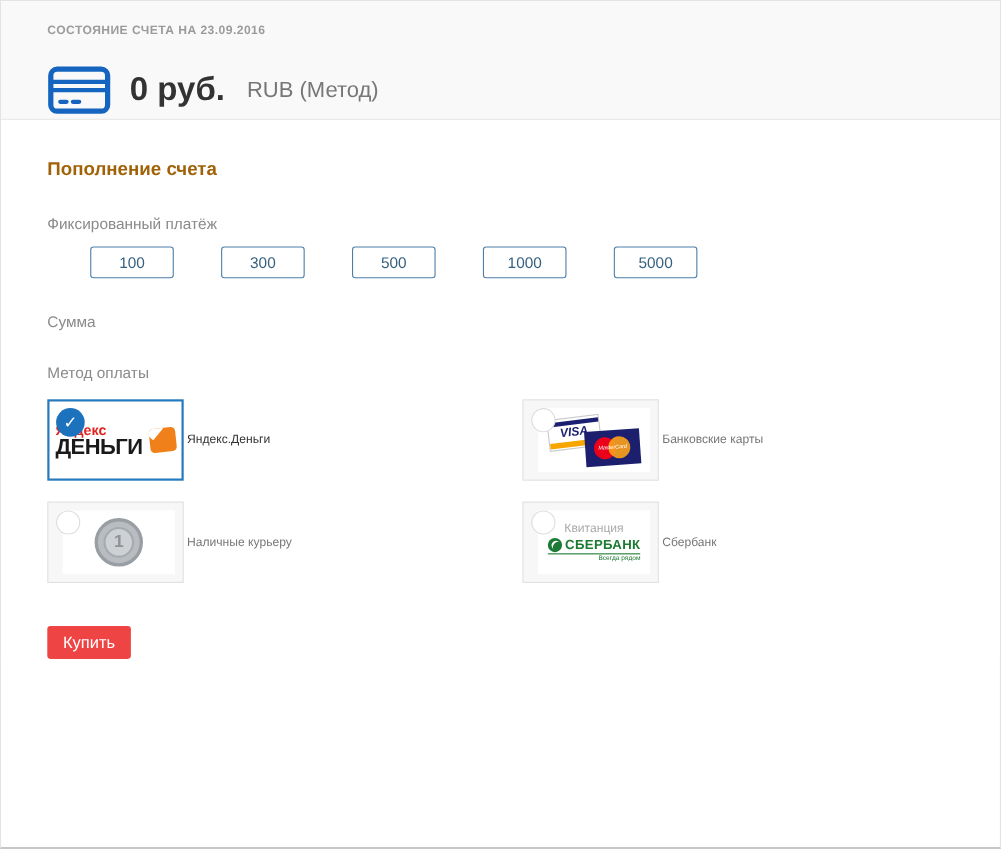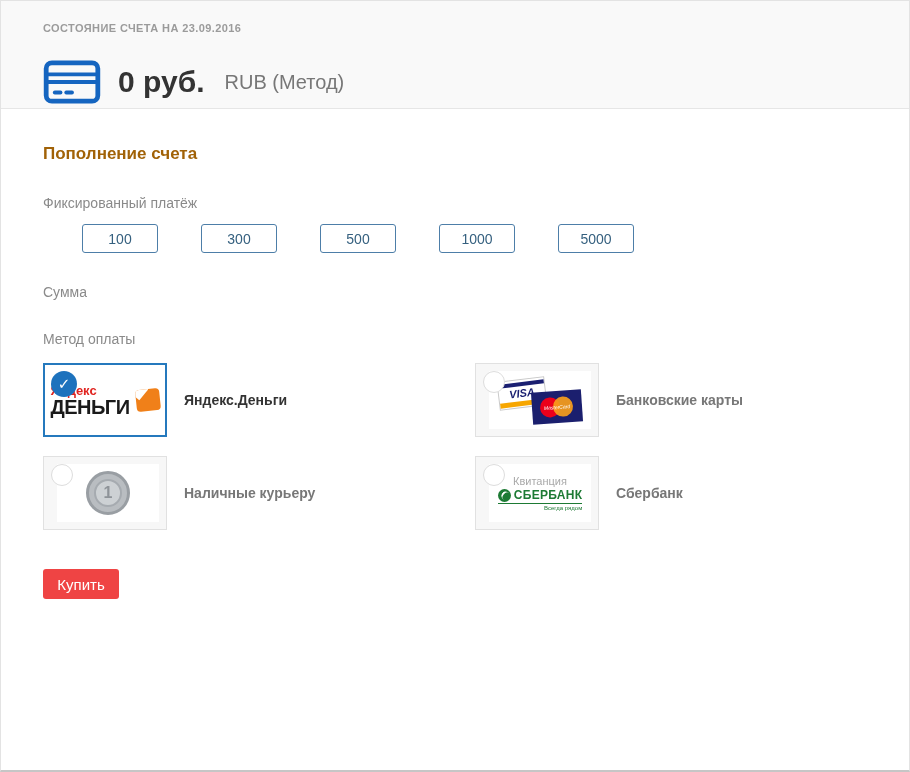--- a/index.html
+++ b/index.html
@@ -132,24 +132,24 @@
     background: #1d72bd;
     color: #fff;
     font-size: 15px;
     font-weight: bold;
     display: flex;
     align-items: center;
     justify-content: center;
     z-index: 3;
   }
   .method-label {
-    font-size: 14px;
-    font-weight: bold;
+    font-size: 11px;
+    font-weight: normal;
     color: #777;
-    margin-left: 17px;
+    margin-left: 3px;
   }
   .method-label.dark { color: #333; }
 
   
   .ym-logo { display: flex; align-items: center; gap: 6px; }
   .ym-text { line-height: 1; text-align: left; }
   .ym-line1 { color: #e0231f; font-size: 13px; font-weight: bold; display:block; }
   .ym-line2 { color: #1a1a1a; font-size: 20px; font-weight: bold; display:block; letter-spacing:-.5px; }
   .ym-wallet {
     width: 24px; height: 22px;

